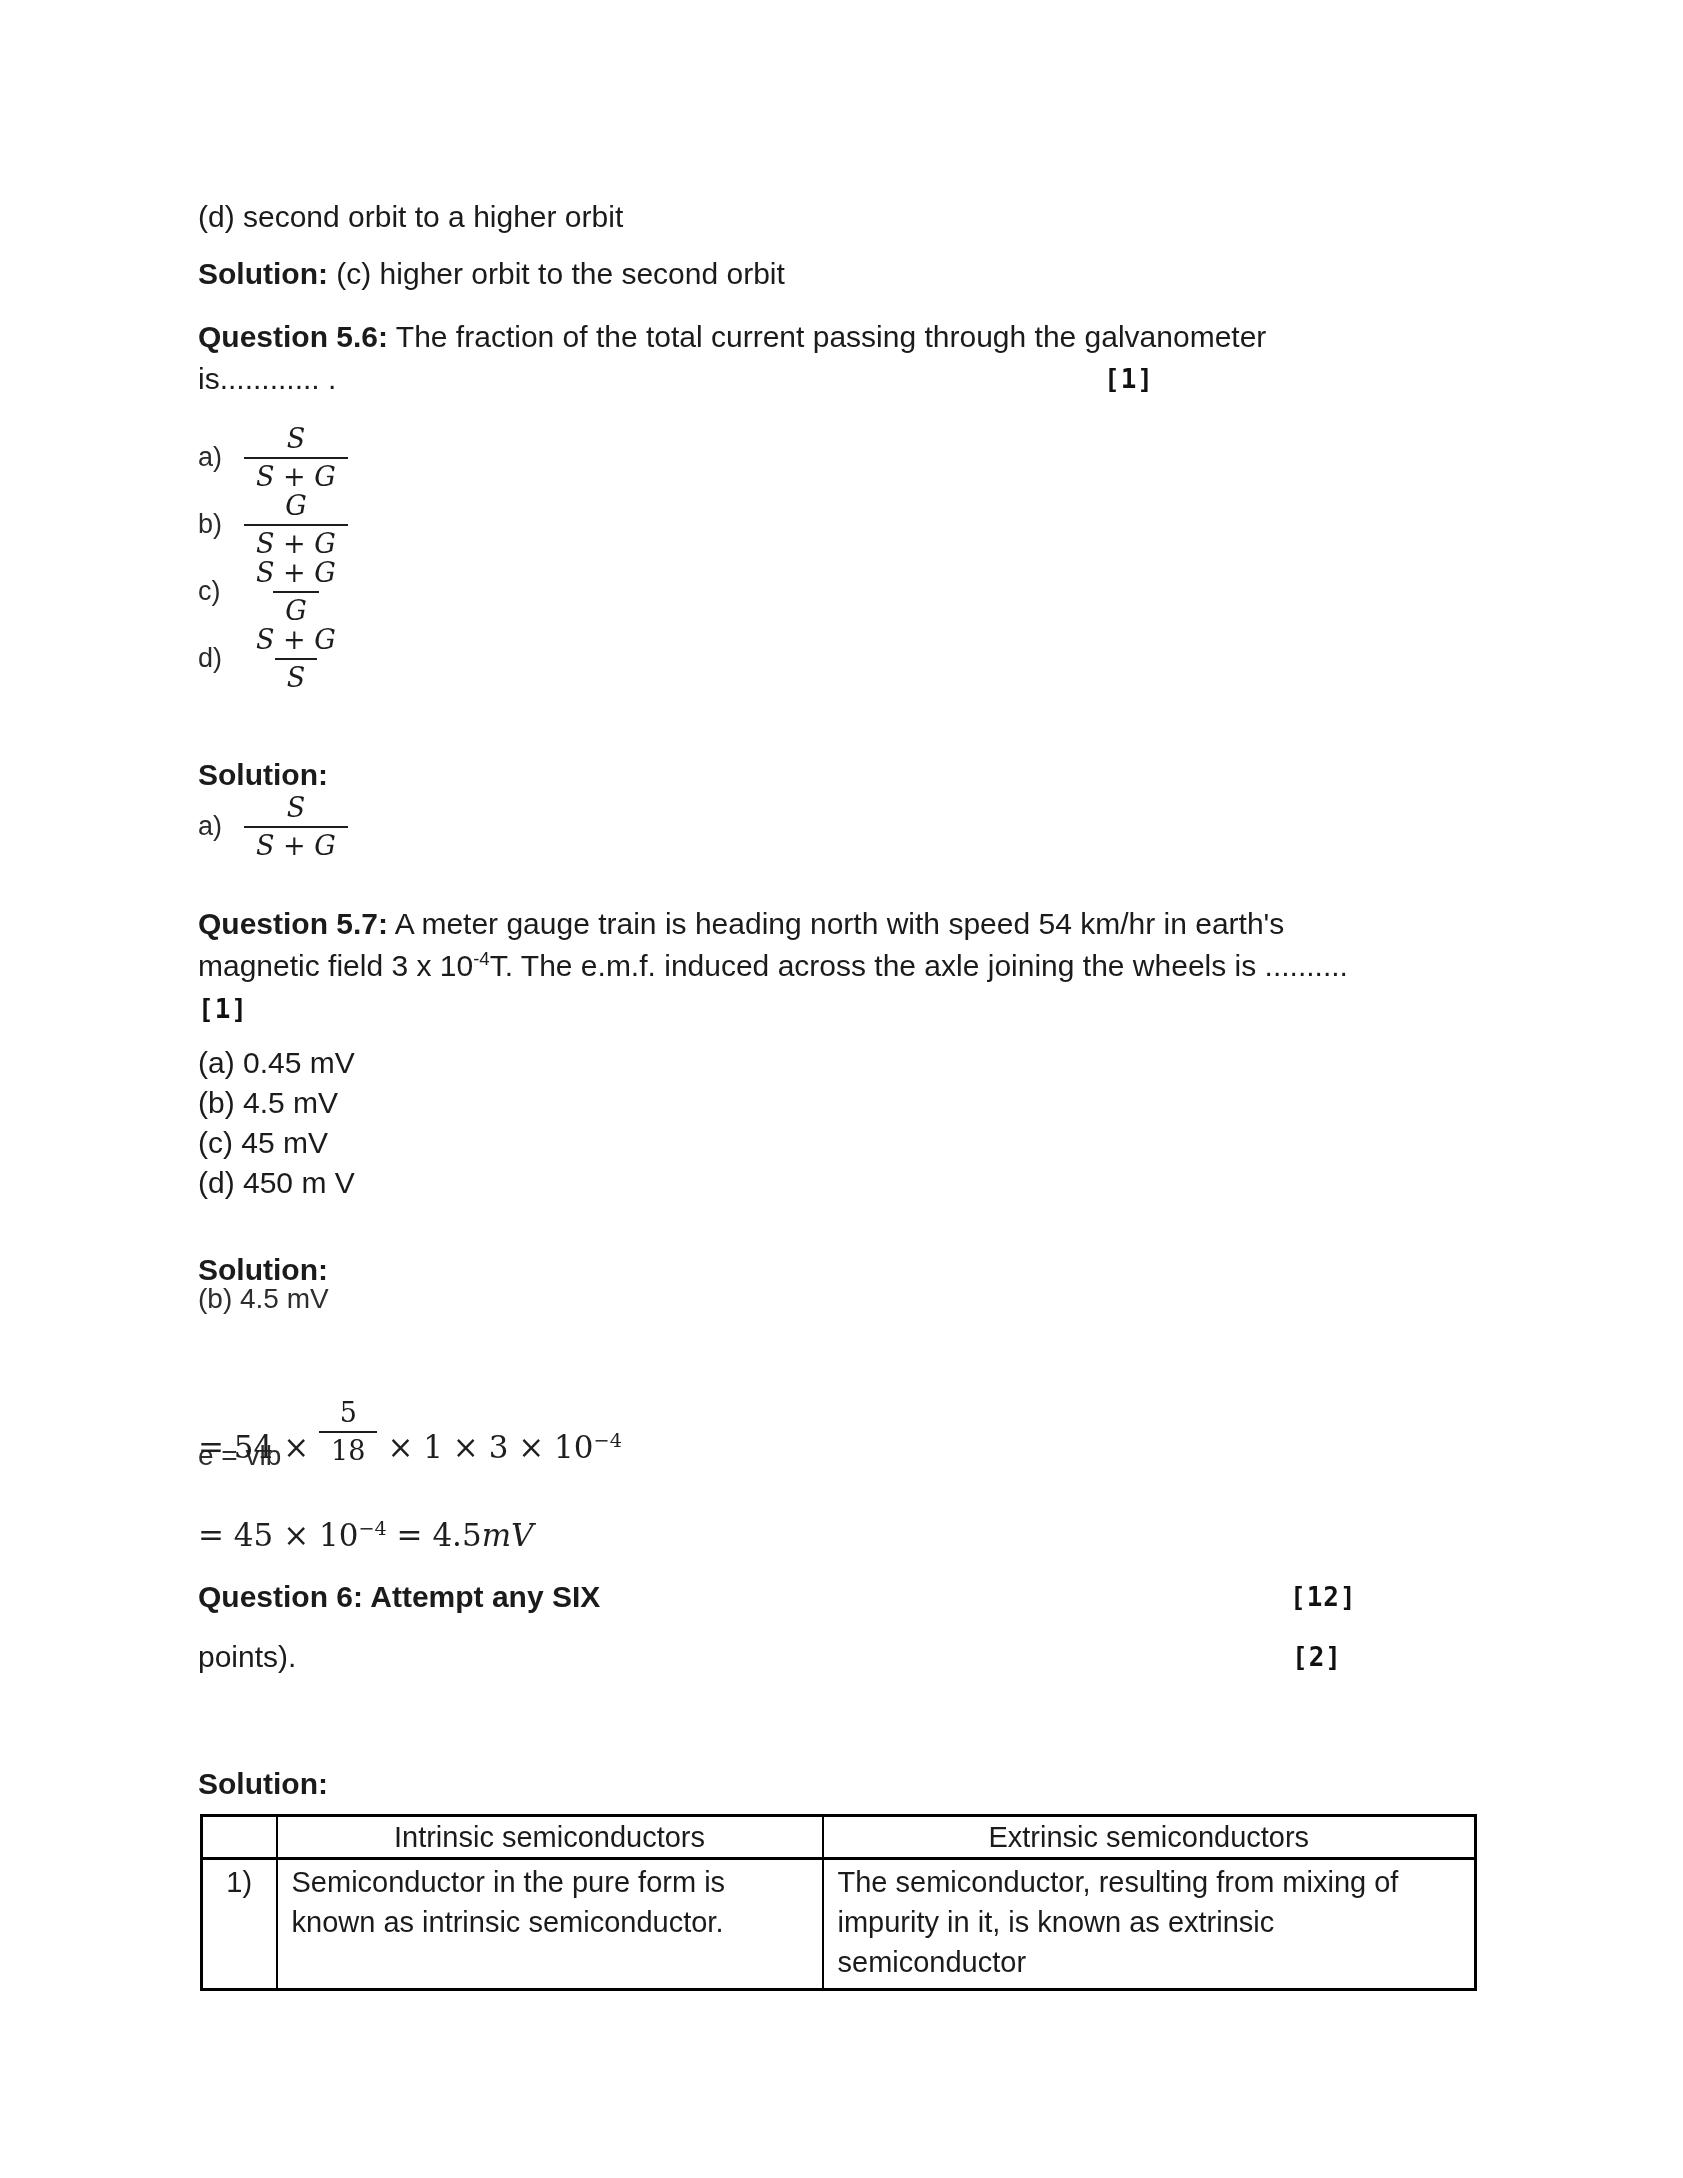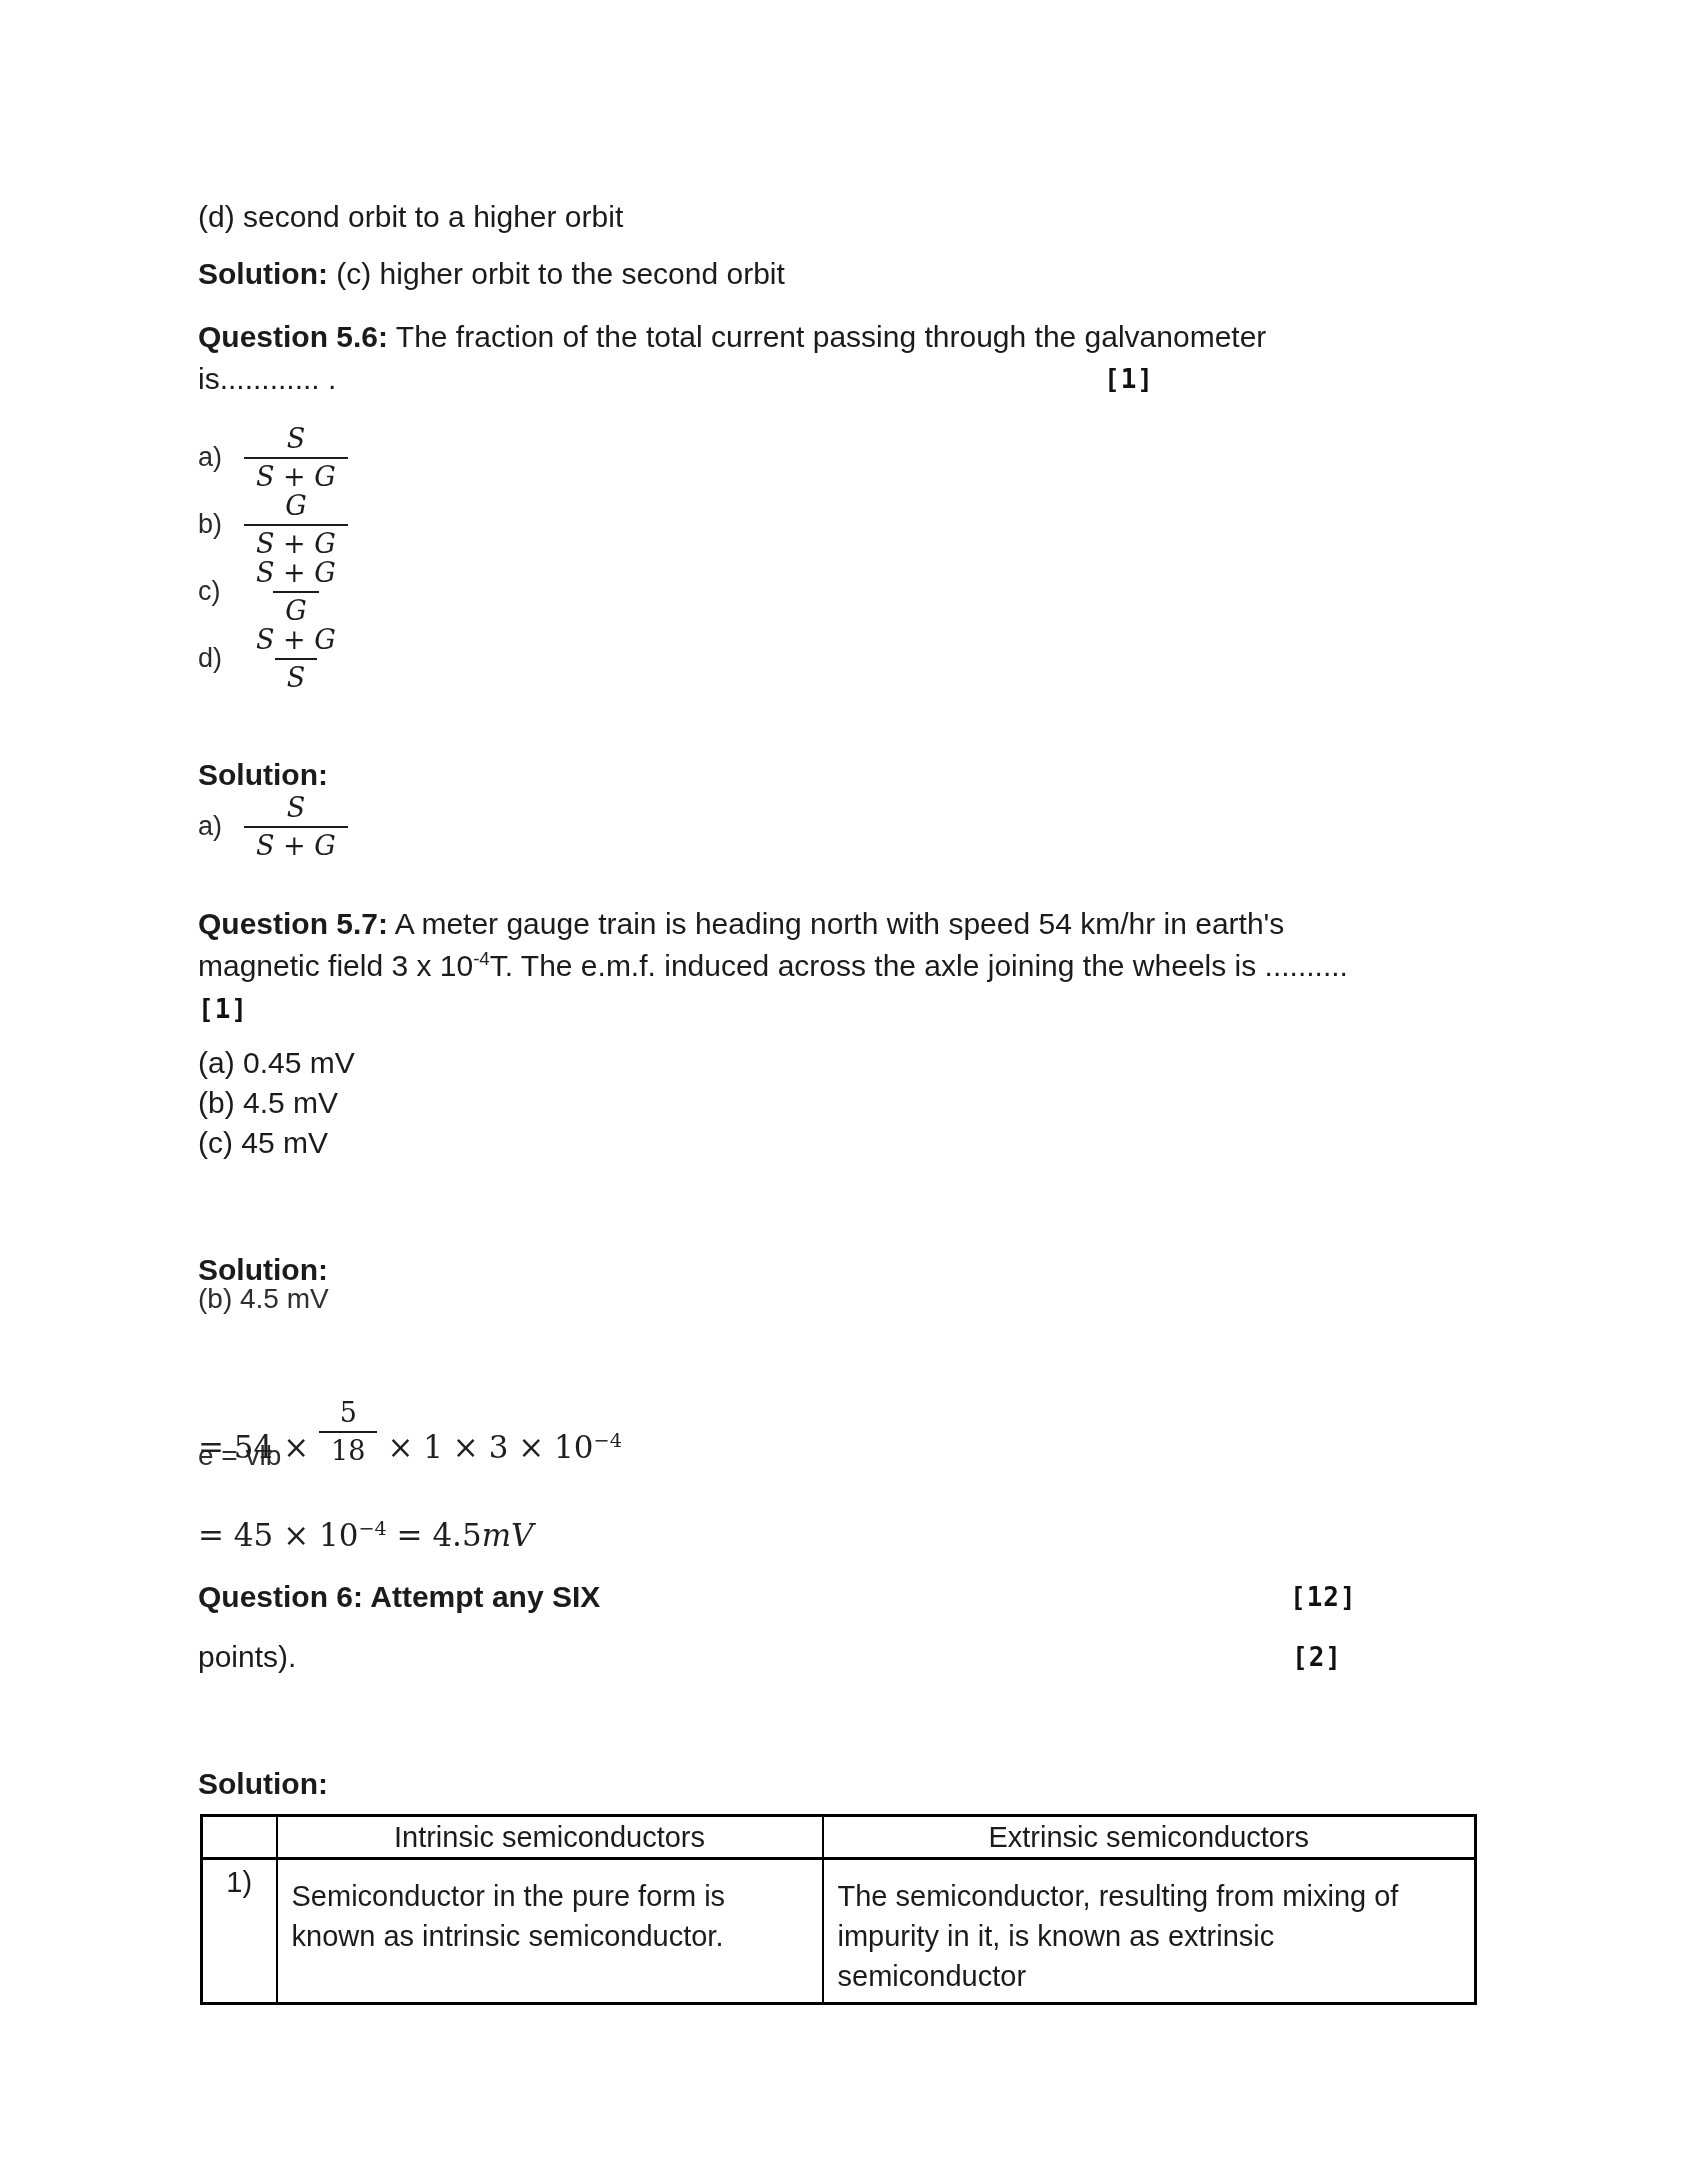--- a/index.html
+++ b/index.html
@@ -44,21 +44,21 @@
   
   table.cmp{
     border-collapse:collapse;table-layout:fixed;
     width:1274px;border:3px solid #000;
   }
   table.cmp th, table.cmp td{
     border:2px solid #000;font-size:29px;line-height:40px;
     font-weight:400;padding:0 14px;
   }
   table.cmp th{height:40px;text-align:center;border-bottom:3px solid #000;padding:0 21px;}
-  table.cmp td{vertical-align:top;padding-top:16px;padding-bottom:6px;}
+  table.cmp td{vertical-align:top;padding-top:2px;padding-bottom:6px;}
   table.cmp td.idx{text-align:center;padding:2px 4px 0;}
 </style>
 </head>
 <body>
 
 <div class="page">
 
   <div class="blk" style="top:196px;">
     <div class="line">(d) second orbit to a higher orbit</div>
   </div>
@@ -120,20 +120,21 @@
   <div class="blk" style="top:903px;">
     <div class="line"><span class="bold">Question 5.7:</span><span> A meter gauge train is heading north with speed 54 km/hr in earth's</span></div>
     <div class="line"><span>magnetic field 3 x 10</span><sup>-4</sup><span>T. The e.m.f. induced across the axle joining the wheels is ..........</span></div>
     <div class="line"><span class="marks">[1]</span></div>
   </div>
 
   <div class="blk" style="top:1043px;">
     <div class="line" style="line-height:40px;">(a) 0.45 mV</div>
     <div class="line" style="line-height:40px;">(b) 4.5 mV</div>
     <div class="line" style="line-height:40px;">(c) 45 mV</div>
+    <div class="line" style="line-height:40px;">(d) 450 m V</div>
   </div>
 
   <div class="blk" style="top:1224px;">
     <div class="line bold">Solution:</div>
   </div>
 
   <div class="blk eq-sans" style="top:1281px;">(b) 4.5 mV</div>
 
   <div class="blk eq-sans" style="top:1396px;margin-top:42px;">e = vlb</div>
 

